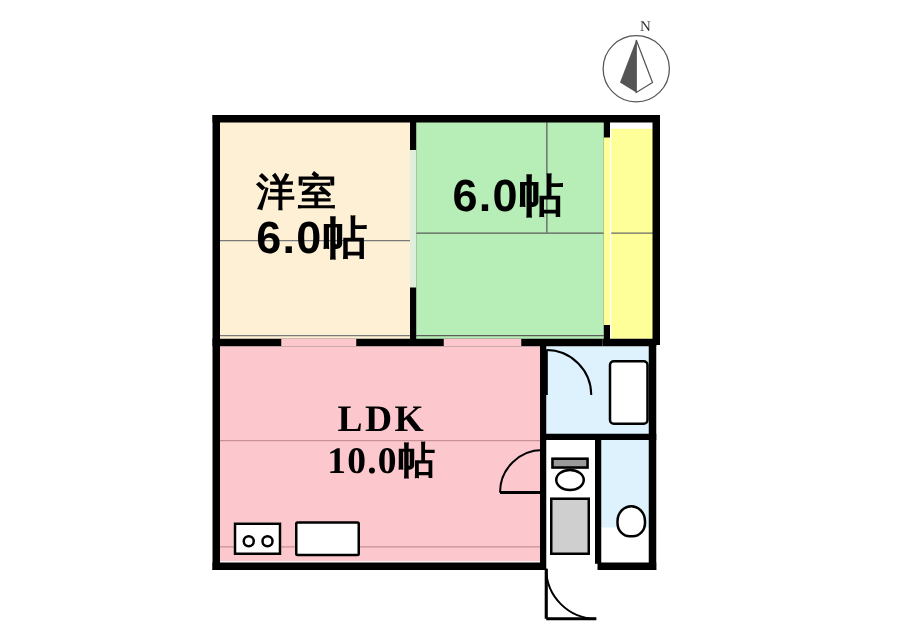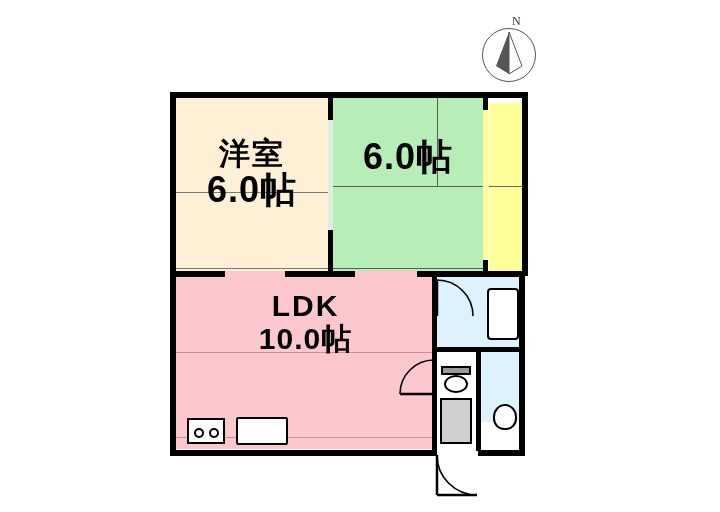--- a/index.html
+++ b/index.html
@@ -3,21 +3,21 @@
 <meta charset="utf-8">
 <style>
   html,body{margin:0;padding:0;background:#ffffff;}
   body{width:720px;height:512px;overflow:hidden;font-family:"Liberation Sans",sans-serif;}
   #stage{position:relative;width:720px;height:512px;background:#ffffff;}
 
   .abs{position:absolute;}
 
   
   .fill{position:absolute;}
-  .roomlabel{position:absolute;text-align:center;color:#000;font-weight:bold;line-height:1.05;white-space:nowrap;}
+  .roomlabel{position:absolute;color:#000;font-weight:bold;line-height:1.05;white-space:nowrap;padding-left:29px;}
   .roomlabel .l1{display:block;font-size:31px;letter-spacing:2px;}
   .roomlabel .l2{display:block;font-size:36px;letter-spacing:1px;}
 
   .ldklabel{position:absolute;text-align:center;color:#000;font-weight:bold;line-height:1.1;white-space:nowrap;}
   .ldklabel .l1{display:block;font-size:30px;letter-spacing:2px;}
   .ldklabel .l2{display:block;font-size:30px;letter-spacing:1px;}
 
   
   .wall{position:absolute;background:#000;}
   .thin{position:absolute;background:#000;}
@@ -91,21 +91,21 @@
 
   <div class="roomlabel" style="left:176px;top:138px;width:152px;">
     <span class="l1">洋室</span>
     <span class="l2">6.0帖</span>
   </div>
 
   <div class="roomlabel" style="left:333px;top:138px;width:150px;">
     <span class="l2">6.0帖</span>
   </div>
 
-  <div class="ldklabel" style="left:176px;top:289px;width:259px;">
+  <div class="ldklabel" style="left:176px;top:319px;width:259px;font-family:Liberation Serif, serif;">
     <span class="l1">LDK</span>
     <span class="l2">10.0帖</span>
   </div>
 
   <div class="fx" style="left:187px;top:418px;width:38px;height:26px;border:2px solid #000;background:#ffffff;">
     <div style="position:absolute;left:5px;top:8px;width:10px;height:10px;border:2px solid #000;border-radius:50%;box-sizing:border-box;"></div>
     <div style="position:absolute;left:20px;top:8px;width:10px;height:10px;border:2px solid #000;border-radius:50%;box-sizing:border-box;"></div>
   </div>
 
   <div class="fx" style="left:236px;top:417px;width:52px;height:28px;border:2px solid #000;background:#ffffff;border-radius:2px;"></div>

